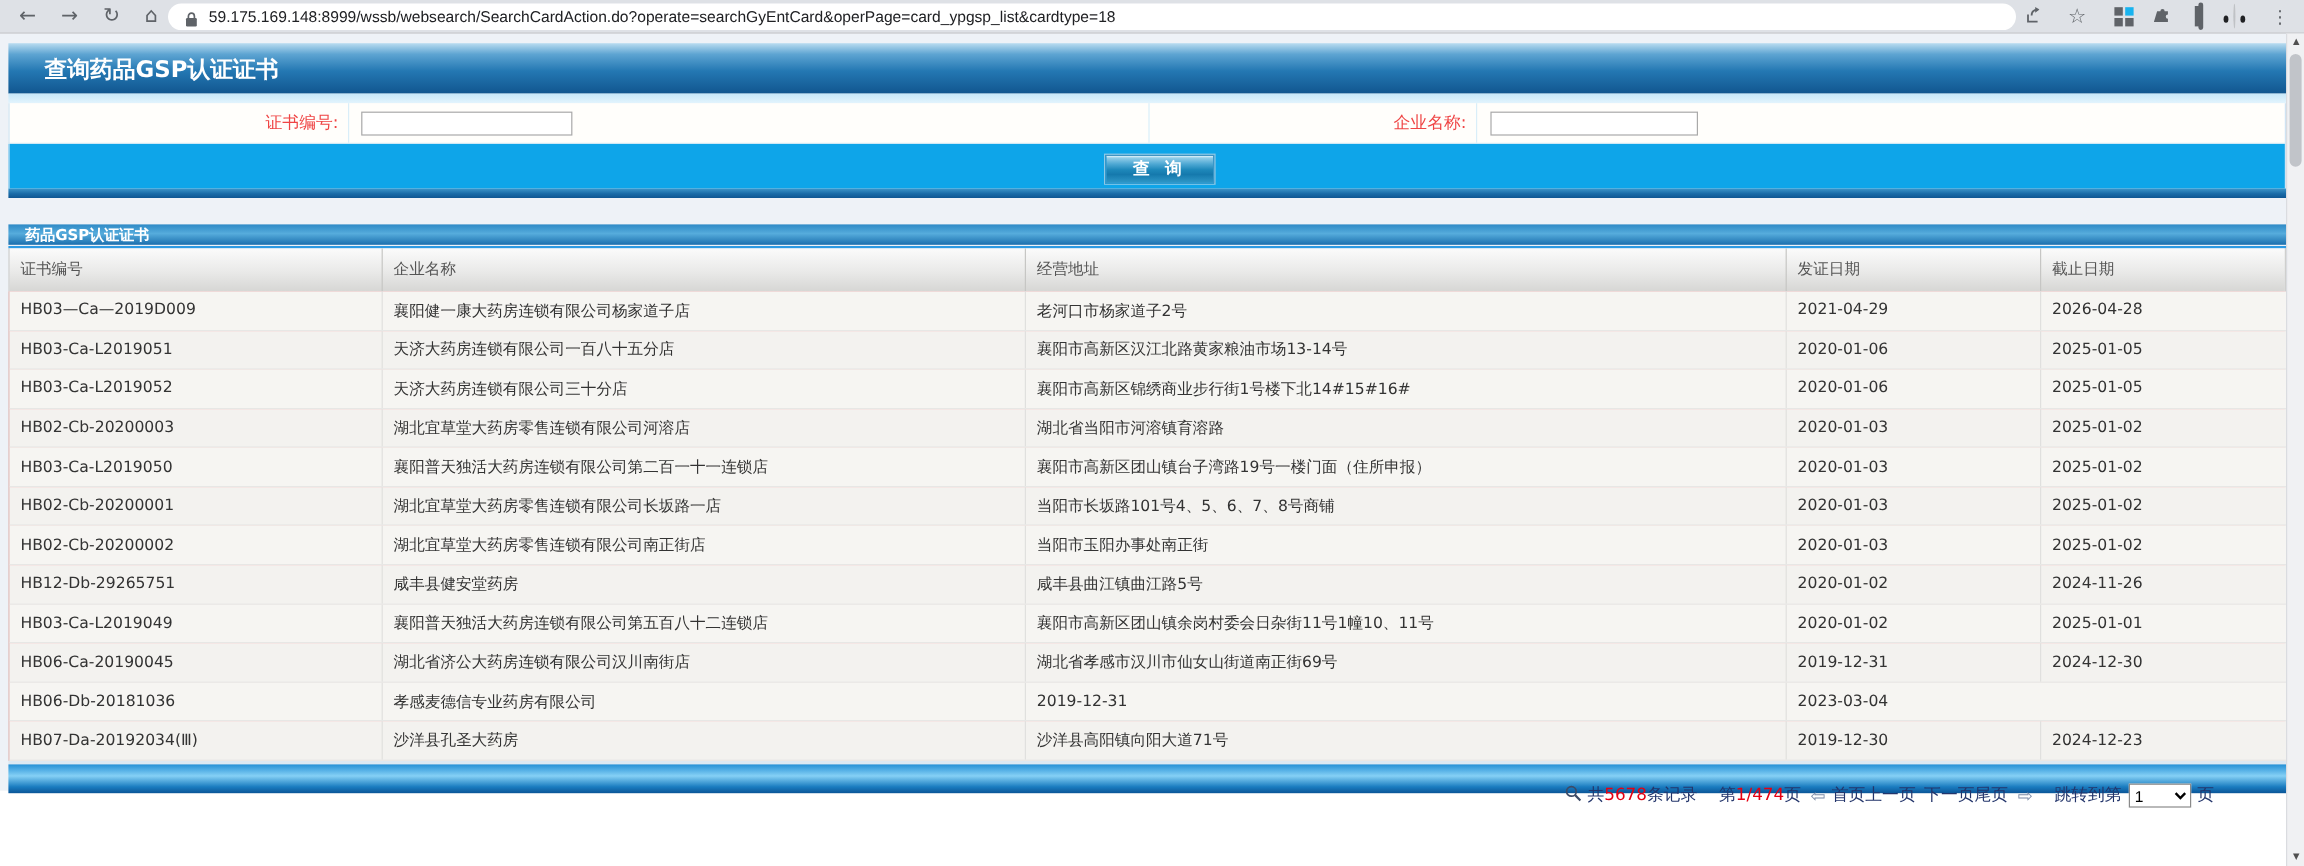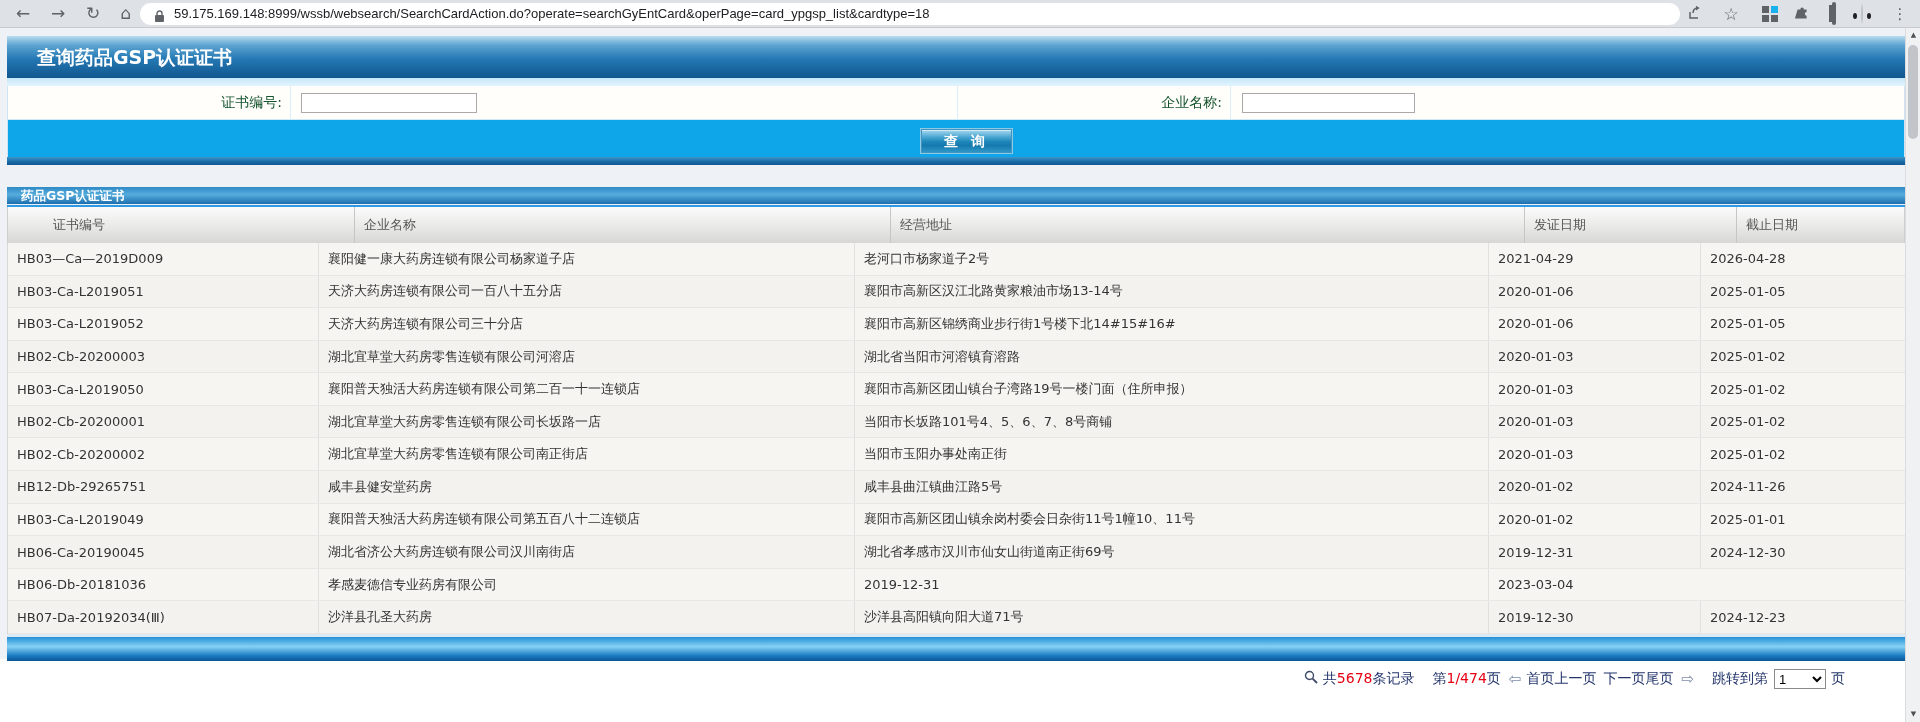--- a/index.html
+++ b/index.html
@@ -27,43 +27,43 @@
 
   .panel { position:absolute; left:7px; width:1898px; }
   #search-panel { top:36px; height:129px; }
   #results-panel { top:187px; height:472px; }
 
   .head-big { height:42px; background:linear-gradient(180deg,#b9dcf0 0%,#5da4d2 22%,#2478b3 55%,#11568f 100%); color:#fff; font-weight:bold; font-size:19px; padding:9px 0 0 30px; }
   .strip { height:8px; background:linear-gradient(180deg,#c6e7f9 0%,#e3f4fd 100%); }
   .form-row { height:34px; background:#fffefb; border-left:1px solid #cfe3f2; border-right:1px solid #cfe3f2; border-bottom:1px solid #cfe9f6; display:grid; grid-template-columns:283px 667px 273px 675px; }
   .fcell { border-right:1px solid #d9eef9; display:flex; align-items:center; }
   .fcell:last-child { border-right:none; }
-  .flabel { justify-content:flex-end; padding-right:8px; font-size:14px; color:#14532d; }
+  .flabel { justify-content:flex-end; padding-right:8px; font-size:14px; color:#ef4444; }
   .tinput { width:176px; height:20px; margin-left:10px; border:1px solid #a9a9a9; background:#fff; font-size:13px; padding:0 4px; }
   .tinput.t2 { width:173px; margin-left:11px; }
   .button-row { height:37px; background:#0ea5e9; border-left:1px solid #cfe3f2; border-right:1px solid #cfe3f2; position:relative; }
   #search-btn { position:absolute; left:913px; top:9px; width:91px; height:24px; border:1px solid #4094c2; box-shadow:inset 0 1px 0 #cdeaf7, 0 0 0 1px #8ec9e6; background:linear-gradient(180deg,#a8d8ee 0%,#4fa9d4 30%,#1e88ba 52%,#1579ad 70%,#2e96c6 100%); color:#fff; font-weight:bold; font-size:14px; letter-spacing:4px; text-align:center; line-height:22px; cursor:pointer; }
   .foot-thin { height:8px; background:linear-gradient(180deg,#3e96ca 0%,#1a6ca8 55%,#0f5692 100%); }
 
   .head-small { height:17px; line-height:17px; background:linear-gradient(180deg,#2e8ac6 0%,#56acdc 45%,#1b6fae 100%); color:#fff; font-weight:bold; font-size:12.5px; padding-left:14px; }
   .blue-line { height:2px; background:#2d9ae3; margin-top:1px; }
-  .tgrid { display:grid; grid-template-columns:311px 536px 634px 212px 205px;padding-left:36px; }
+  .tgrid { display:grid; grid-template-columns:311px 536px 634px 212px 205px; }
   .thead { height:36px; background:linear-gradient(180deg,#fbfbfb 0%,#e9e9e8 55%,#d6d6d4 100%); border-left:1px solid #cfcfcd; border-right:1px solid #cfcfcd; }
   .th { line-height:36px; font-size:13px; color:#555; padding-left:9px; border-right:1px solid #c6c6c4; white-space:nowrap; overflow:hidden; }
   .th:last-child { border-right:none; }
   #tbody { height:391px; display:grid; grid-template-rows:repeat(12,1fr); border-left:1px solid #d8d8d6; border-right:1px solid #d8d8d6; background:#fca5a5; }
   .trow { display:grid; grid-template-columns:311px 536px 634px 212px 205px; border-bottom:1px solid #e7e7e5; background:#f6f5f2; }
   .trow:nth-child(even) { background:#f3f2ef; }
   .td { font-size:13px; color:#333; padding-left:9px; border-right:1px solid #e0e0de; display:flex; align-items:center; white-space:nowrap; overflow:hidden; }
   .td:last-child { border-right:none; }
   .gap-line { height:3px; background:#dce8f2; }
   .foot-big { height:24px; background:linear-gradient(180deg,#2490d6 0%,#85d0f5 40%,#1a7cc0 78%,#0b5597 100%); }
 
   
-  #pager { position:absolute; left:0; top:668px; width:1905px; height:22px; display:flex; justify-content:flex-end; align-items:center; padding-right:60px; font-size:14px; color:#23356b; }
+  #pager { position:absolute; left:0; top:652px; width:1905px; height:22px; display:flex; justify-content:flex-end; align-items:center; padding-right:60px; font-size:14px; color:#23356b; }
   #pager .it { margin-left:0; white-space:nowrap; }
   #pager .red { color:#e60012; }
   #pager .lnk { cursor:pointer; }
   #pager .arrow { color:#7d8ca8; font-size:15px; margin-left:8px; }
   #jump-select { width:52px; height:20px; font-size:13px; margin-left:6px; border:1px solid #8a8a8a; background:#fff; }
 
   
   #scrollbar { position:absolute; right:0; top:28px; width:15px; height:694px; background:#f0f1f3; border-left:1px solid #dadce0; z-index:11; }
   #scrollbar .arr { width:15px; height:15px; font-size:7px; color:#505050; text-align:center; line-height:15px; }
   #sb-thumb { position:absolute; left:2px; top:17px; width:10px; height:94px; background:#c1c4c9; border-radius:5px; }

